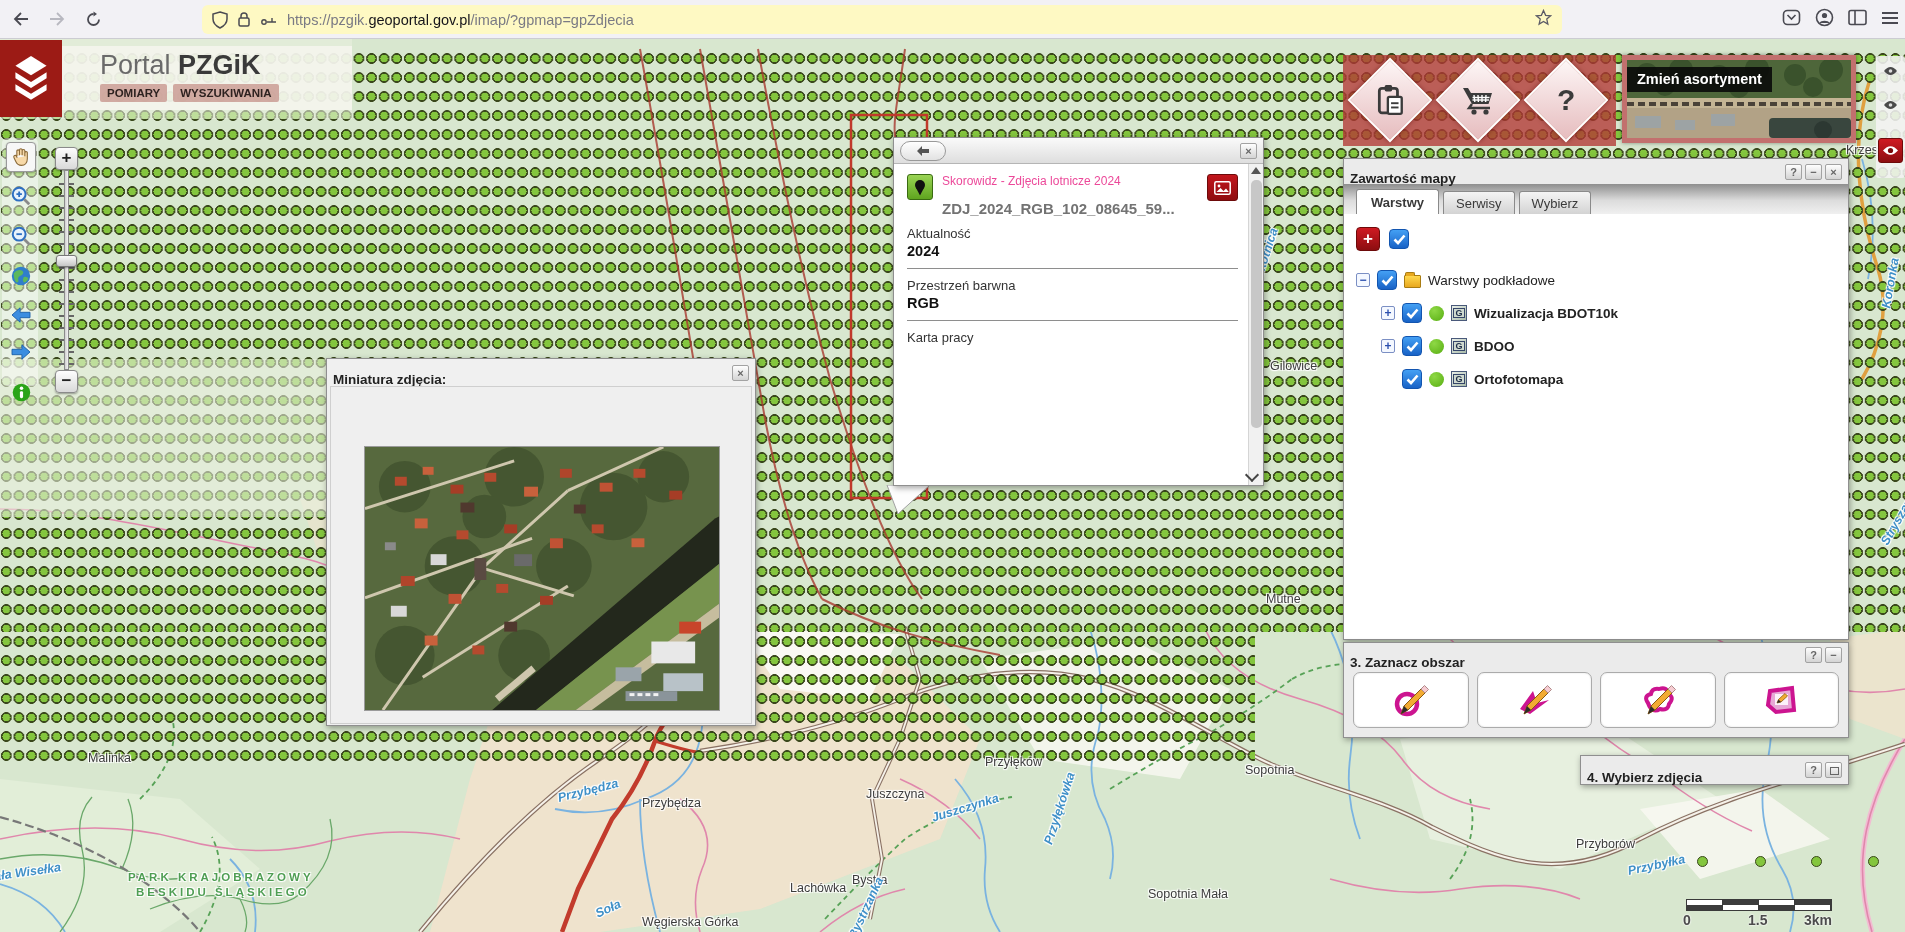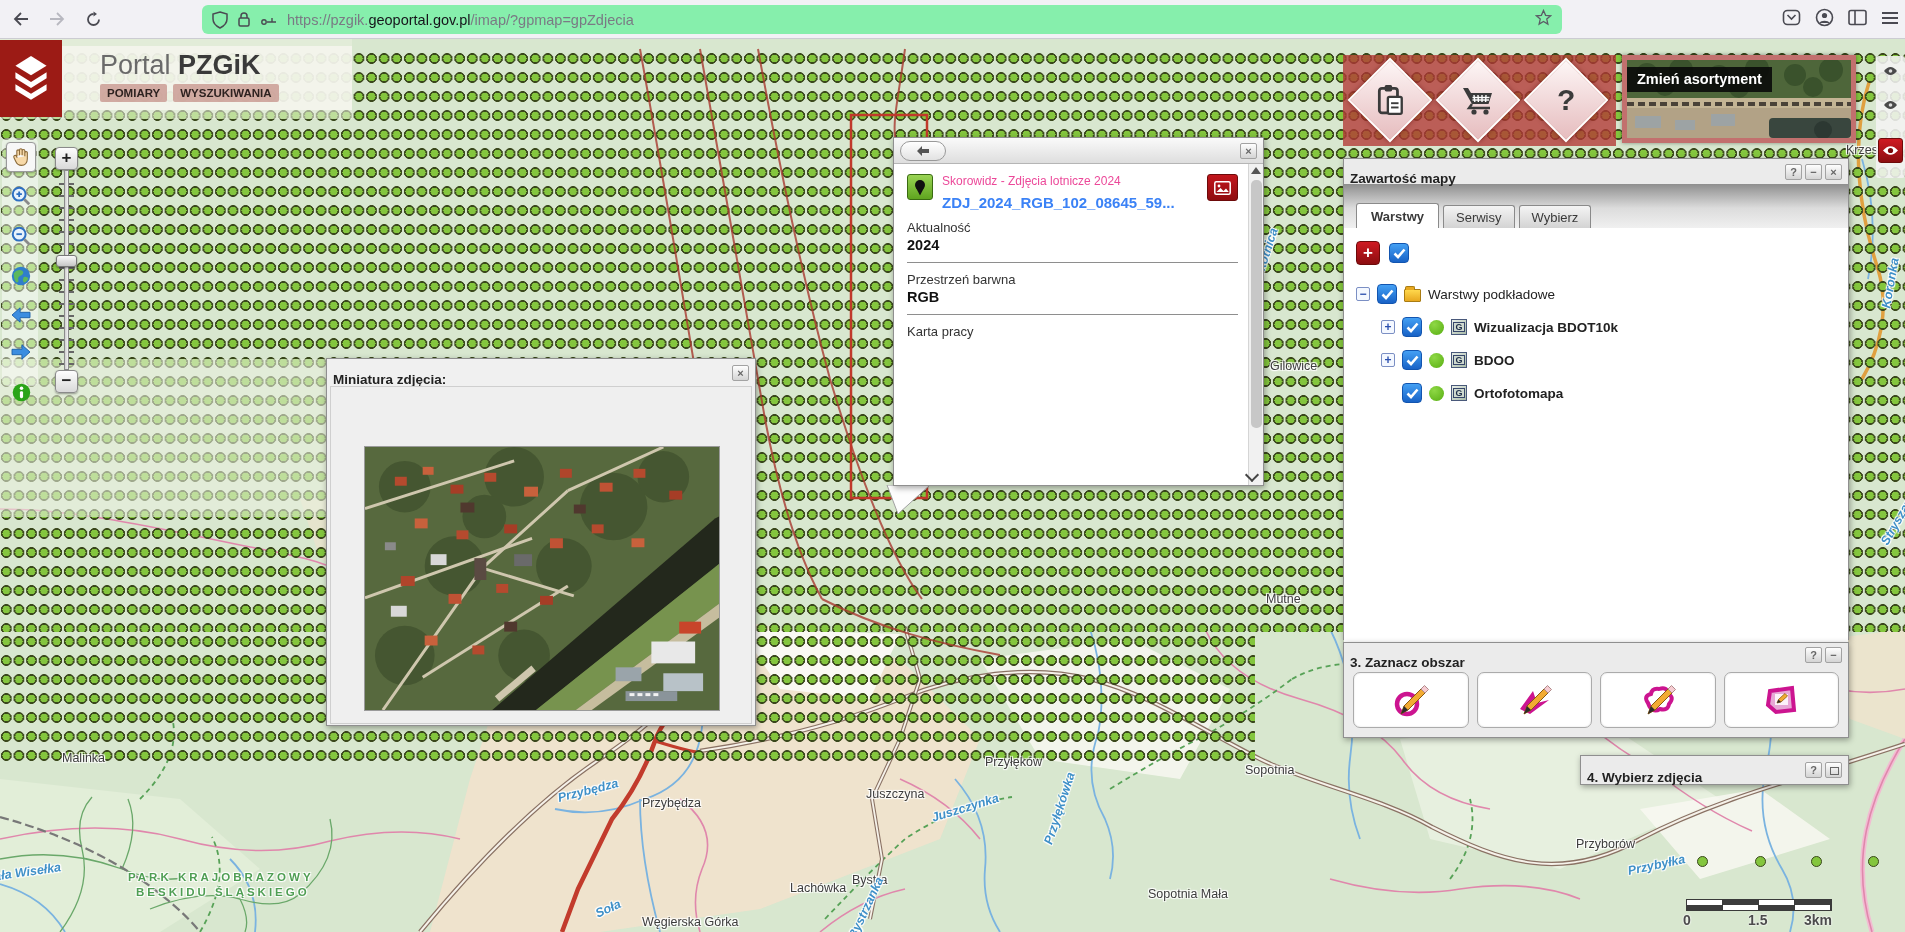--- a/index.html
+++ b/index.html
@@ -2,21 +2,21 @@
 <html><head>
 <meta charset="utf-8">
 <style>
   * { margin:0; padding:0; box-sizing:border-box; }
   html,body { width:1905px; height:932px; overflow:hidden; font-family:"Liberation Sans", sans-serif; }
   #stage { position:relative; width:1905px; height:932px; background:#d8e7cf; }
 
   
   #chrome { position:absolute; left:0; top:0; width:1905px; height:39px; background:#f2f1f5; border-bottom:1px solid #ccccd2; z-index:50; display:flex; align-items:center; }
   .chrome-btn { width:30px; height:28px; display:flex; align-items:center; justify-content:center; margin-left:6px; border-radius:4px; }
-  .urlbar { position:absolute; left:202px; top:5px; width:1360px; height:29px; background:#86efac; border-radius:6px; display:flex; align-items:center; padding:0 10px; }
+  .urlbar { position:absolute; left:202px; top:5px; width:1360px; height:29px; background:#fef9c3; border-radius:6px; display:flex; align-items:center; padding:0 10px; }
   .url-ico { margin-right:9px; display:flex; align-items:center; }
   .url-text { font-size:14.5px; color:#7a7a84; white-space:nowrap; }
   .url-text .dom { color:#15141a; }
   .chrome-right { position:absolute; right:6px; top:5px; display:flex; gap:14px; align-items:center; height:29px; }
   .star { margin-left:auto; }
 
   
   #map { position:absolute; left:0; top:39px; width:1905px; height:893px; overflow:hidden; }
   #basesvg { position:absolute; left:0; top:0; z-index:1; }
   .dots { position:absolute; z-index:2;
@@ -66,37 +66,37 @@
   #info-scroll { position:absolute; right:0; top:0; width:15px; height:321px; background:#f1f1f1; border-left:1px solid #d5d5d5; }
   .sc-up { position:absolute; top:3px; left:2px; width:0; height:0; border-left:5px solid transparent; border-right:5px solid transparent; border-bottom:7px solid #555; }
   .sc-thumb { position:absolute; top:16px; left:2px; width:11px; height:248px; background:#c7c7c7; border-radius:5px; }
   .chev-dn { position:absolute; right:5px; bottom:4px; width:12px; height:12px; z-index:5; }
   .chev-dn::after { content:""; position:absolute; left:1px; top:1px; width:8px; height:8px; border-right:2.5px solid #444; border-bottom:2.5px solid #444; transform:rotate(45deg); }
   #info-content { position:absolute; left:0; top:0; right:15px; padding:10px 10px 0 13px; }
   .ihead { display:flex; }
   .pinbox { width:26px; height:26px; border-radius:3px; background:linear-gradient(#9ad455,#5fa51f); border:1px solid #3a6b12; display:flex; align-items:center; justify-content:center; }
   .ihead-tx { margin-left:9px; }
   .isrc { font-size:12px; color:#ec4899; }
-  .iid { font-size:15px; font-weight:bold; color:#3b82f6; margin-top:6px; }
+  .iid { font-size:15px; font-weight:bold; color:#737373; margin-top:12px; }
   .imgbtn { margin-left:auto; width:31px; height:27px; background:linear-gradient(#c2161c,#8f0d10); border:1px solid #6d0a0a; border-radius:3px; display:flex; align-items:center; justify-content:center; }
   .fld { margin-top:9px; }
   .fld .fl { font-size:13px; color:#333; }
   .fld .fv { font-size:14.5px; font-weight:bold; color:#111; margin-top:2px; }
   .fld hr { border:none; border-top:1px solid #8e8e8e; margin-top:9px; }
   #pointer { position:absolute; left:880px; top:446px; z-index:19; }
 
   
   #mini { left:326px; top:319px; width:430px; height:368px; background:#f0f0f0; }
   #mini .p-title { height:27px; }
   #mini-body { position:relative; height:338px; border-top:1px solid #c2c2c2; background:#efefef; margin:0 3px 3px 3px; border:1px solid #cfcfcf; }
   #mini-img { position:absolute; left:33px; top:59px; width:356px; height:265px; border:1px solid #9a9a9a; }
 
   
   #zmapa { left:1343px; top:119px; width:506px; height:482px; }
-  .tabbar { height:44px; background:linear-gradient(#8e8e8e,#dcdcdc 55%,#f0f0f0); display:flex; align-items:flex-end; padding-left:12px; gap:4px; }
+  .tabbar { height:30px; background:linear-gradient(#8e8e8e,#dcdcdc 55%,#f0f0f0); display:flex; align-items:flex-end; padding-left:12px; gap:4px; }
   .tab { font-size:13px; color:#3a3a3a; background:linear-gradient(#f4f4f4,#d3d3d3); border:1px solid #8a8a8a; border-bottom:none; border-radius:3px 3px 0 0; padding:4px 12px 3px; }
   .tab.active { background:#fff; font-weight:bold; padding:5px 14px 4px; }
   #zmapa-body { background:#fff; height:425px; padding:13px 10px 0 12px; }
   .addbtn { width:24px; height:24px; background:linear-gradient(#cf1a22,#8c0d10); border:1px solid #6d0a0a; border-radius:4px; color:#fff; font-size:17px; font-weight:bold; text-align:center; line-height:21px; }
   .cbx { width:20px; height:20px; background:linear-gradient(#44a0f4,#1862c6); border:1px solid #1255b0; border-radius:4px; display:flex; align-items:center; justify-content:center; }
   .ctrl-row { display:flex; gap:9px; align-items:center; }
   .tree-row { display:flex; align-items:center; gap:7px; height:28px; margin-top:5px; }
   .expander { width:14px; height:14px; background:#f4f8ff; border:1px solid #7b8fc4; border-radius:2px; color:#2b4fae; font-size:12px; font-weight:bold; text-align:center; line-height:12px; }
   .gdot { width:15px; height:15px; border-radius:50%; background:radial-gradient(circle at 35% 30%, #8ed845, #58ae12); }
   .folder { position:relative; width:17px; height:13px; background:linear-gradient(#ffd84d,#e8a81f); border:1px solid #a97c12; border-radius:1px; margin-top:3px; }
@@ -298,21 +298,21 @@
         <path d="M822 560 C880 590 940 605 1000 616"></path>
       </g>
       <rect x="851" y="76" width="76" height="383" fill="none" stroke="#c0392b" stroke-width="2.5"></rect>
     </svg>
 
     <div class="loose-dot" style="left:1697px;top:817px;"></div>
     <div class="loose-dot" style="left:1755px;top:817px;"></div>
     <div class="loose-dot" style="left:1811px;top:817px;"></div>
     <div class="loose-dot" style="left:1868px;top:817px;"></div>
 
-    <span class="place-label" style="left:32px;top:712px;padding-left:30px;">Malinka</span>
+    <span class="place-label" style="left:58px;top:712px;padding-left:30px;">Malinka</span>
     <span class="water-label" style="left:-16px;top:832px;transform:rotate(-8deg);">Mała Wisełka</span>
     <span class="park-label" style="left:128px;top:832px;">PARK KRAJOBRAZOWY</span>
     <span class="park-label" style="left:136px;top:847px;">BESKIDU ŚLĄSKIEGO</span>
     <span class="water-label" style="left:558px;top:752px;transform:rotate(-14deg);">Przybędza</span>
     <span class="place-label" style="left:642px;top:757px;">Przybędza</span>
     <span class="water-label" style="left:596px;top:868px;transform:rotate(-24deg);">Soła</span>
     <span class="place-label" style="left:642px;top:876px;">Węgierska Górka</span>
     <span class="place-label" style="left:790px;top:842px;">Lachówka</span>
     <span class="place-label" style="left:852px;top:834px;">Bystra</span>
     <span class="water-label" style="left:866px;top:862px;transform:rotate(-65deg) translateX(-50%);">Bystrzanka</span>

